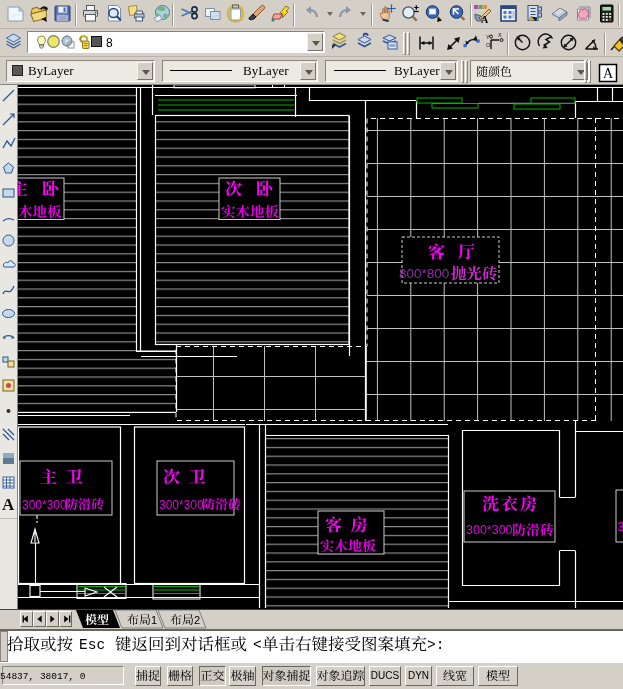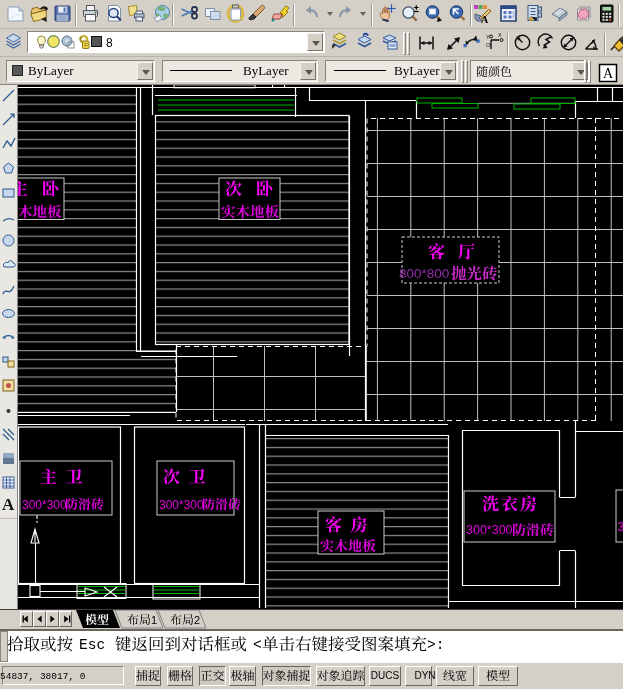--- a/index.html
+++ b/index.html
@@ -647,21 +647,21 @@
 <div class="abs" style="left:0px;top:671px;font-family:'Liberation Mono',monospace;font-size:9.5px;color:#000">54837, 38017, 0</div>
 <div class="btn" style="left:135px;top:666px;width:26px"></div>
 <div class="btn" style="left:167px;top:666px;width:26px"></div>
 <div class="btn dn" style="left:199px;top:666px;width:27px"></div>
 <div class="btn" style="left:229px;top:666px;width:27px"></div>
 <div class="btn dn" style="left:262px;top:666px;width:49px"></div>
 <div class="btn" style="left:316px;top:666px;width:49px"></div>
 <div class="btn" style="left:369px;top:666px;width:32px"></div>
 <div class="abs" style="left:369px;top:670px;width:32px;text-align:center;font-size:10px;font-family:'Liberation Sans'">DUCS</div>
 <div class="btn" style="left:405px;top:666px;width:27px"></div>
-<div class="abs" style="left:405px;top:670px;width:40px;text-align:center;font-size:10px;font-family:'Liberation Sans'">DYN</div>
+<div class="abs" style="left:405px;top:670px;width:27px;text-align:center;font-size:10px;font-family:'Liberation Sans'">DYN</div>
 <div class="btn" style="left:436px;top:666px;width:38px"></div>
 <div class="btn" style="left:478px;top:666px;width:40px"></div>
 <svg class="abs" style="left:0;top:662px" width="623" height="27" viewBox="0 662 623 27">
     <g fill="#000">
       <use href="#c6355" transform="translate(136.0,680.0) scale(0.0120,-0.0120)"></use>
       <use href="#c6349" transform="translate(148.0,680.0) scale(0.0120,-0.0120)"></use>
     </g>
     <g fill="#000">
       <use href="#c6805" transform="translate(168.0,680.0) scale(0.0120,-0.0120)"></use>
       <use href="#c683c" transform="translate(180.0,680.0) scale(0.0120,-0.0120)"></use>

